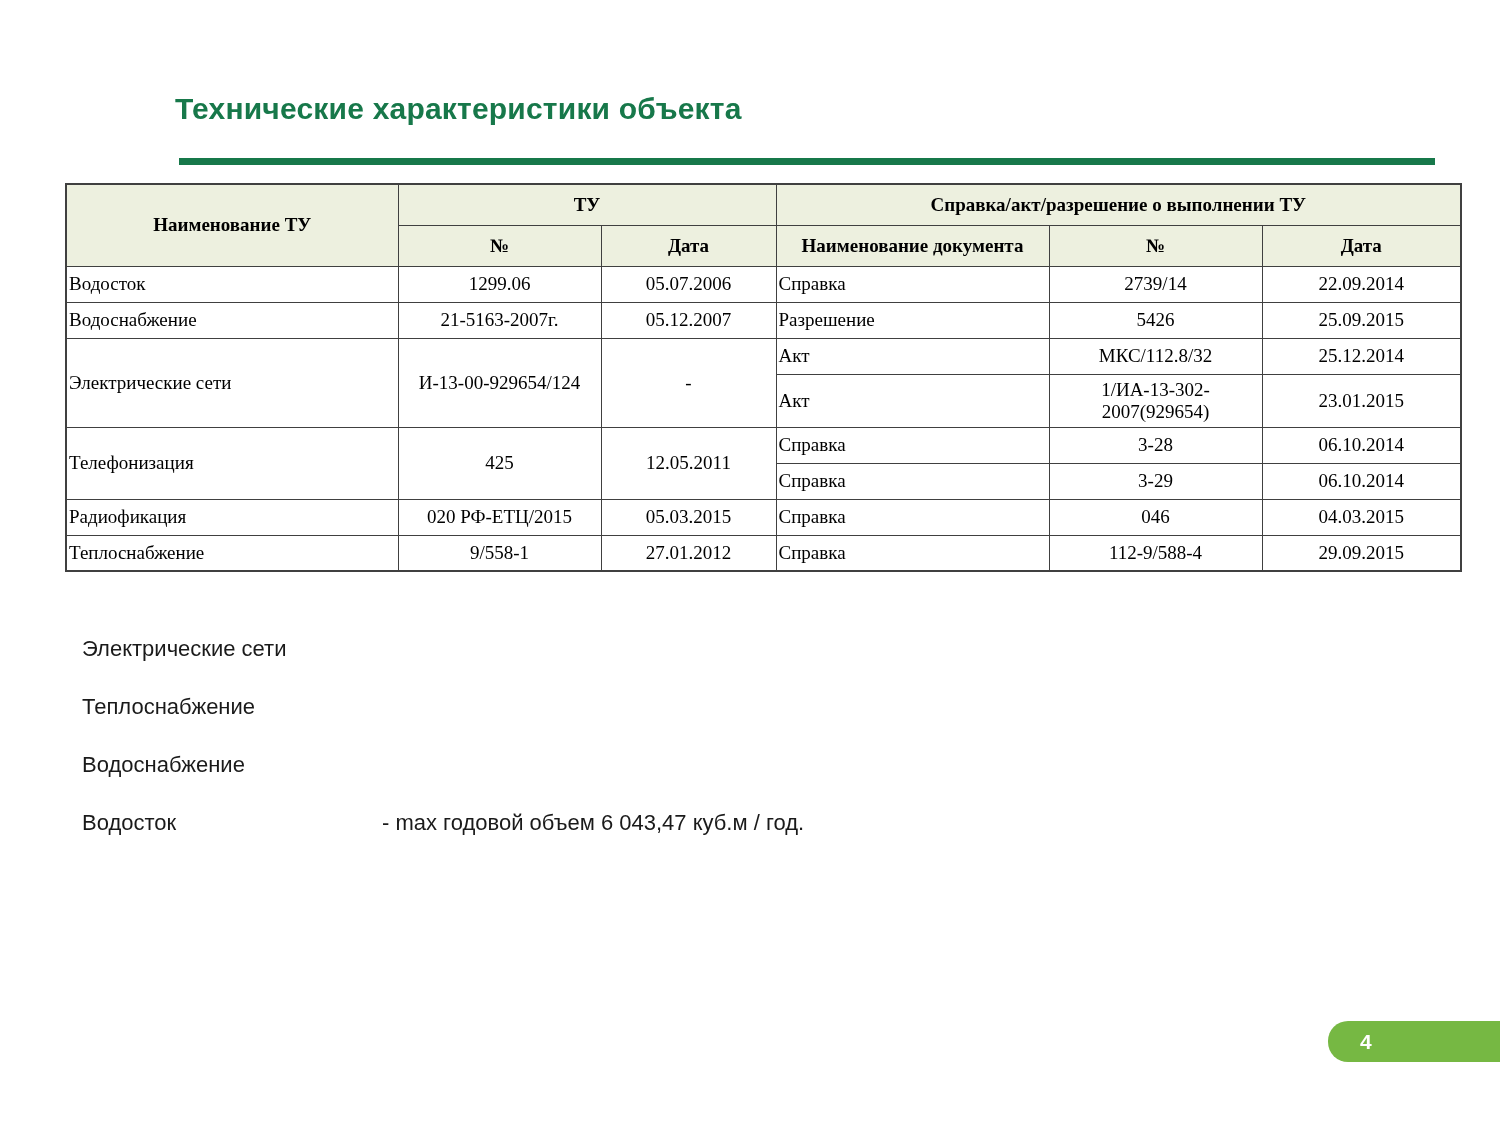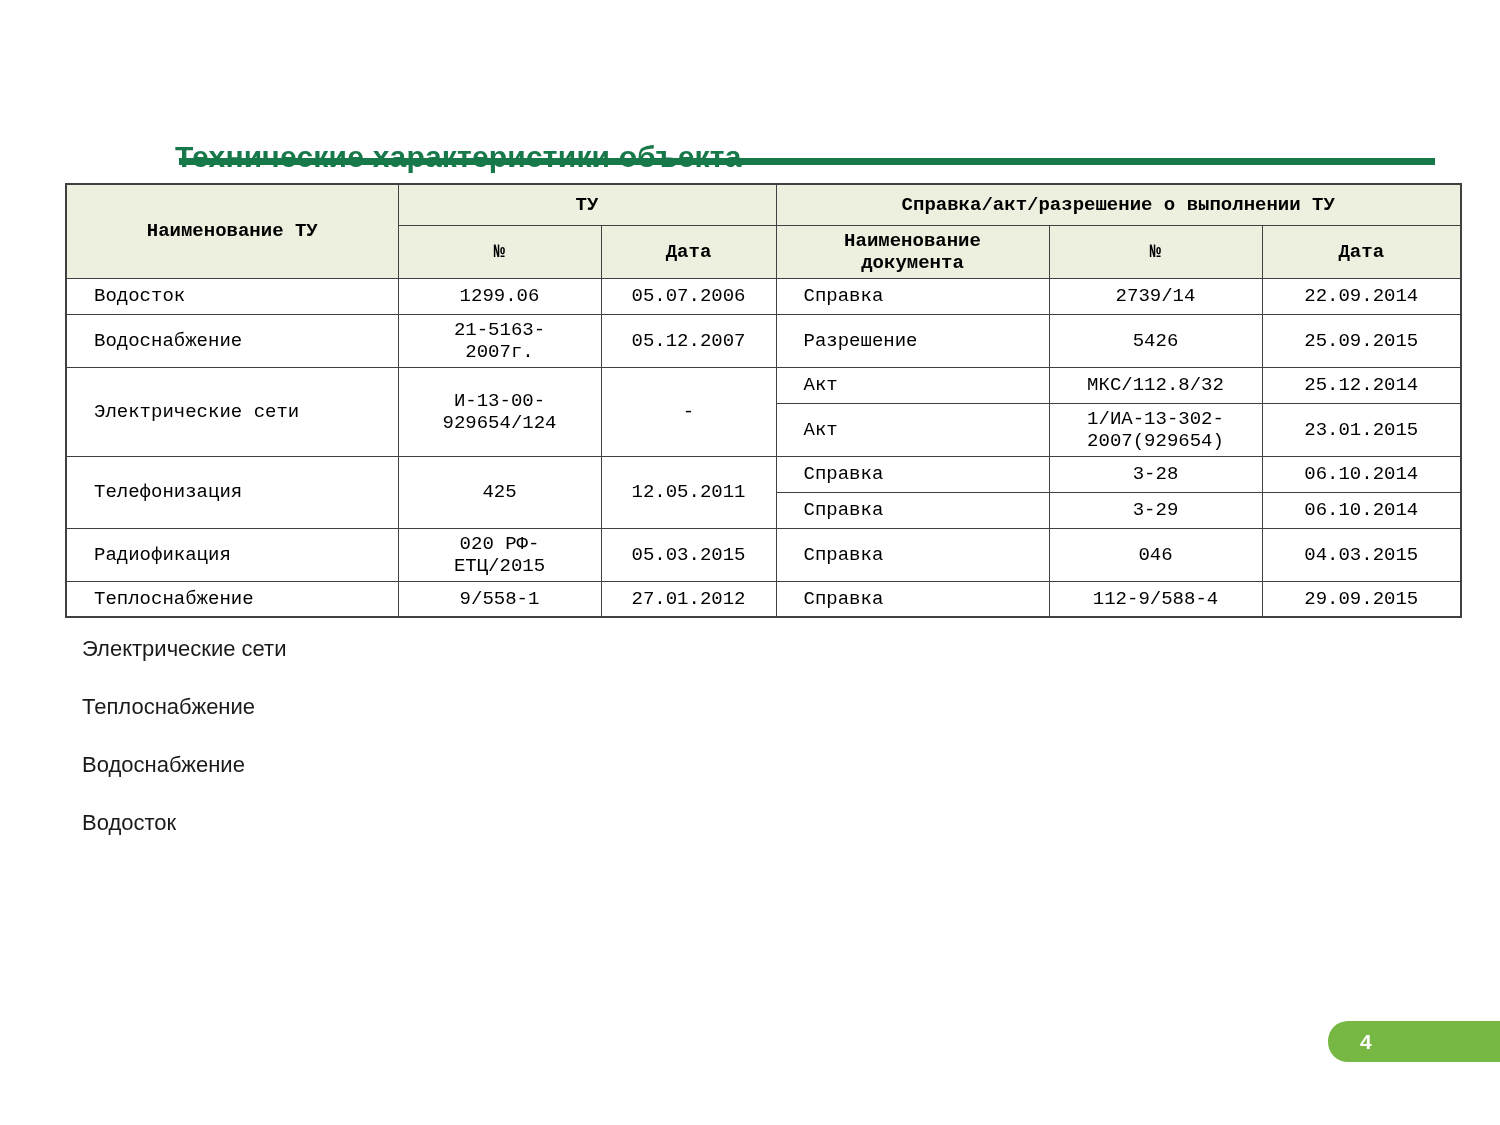--- a/index.html
+++ b/index.html
@@ -14,36 +14,34 @@
   html,body{margin:0;padding:0;}
   body{
     width:1500px;height:1125px;position:relative;background:#ffffff;
     font-family:"Liberation Sans",sans-serif;color:var(--text-black);
     overflow:hidden;
   }
   .slide-title{
     position:absolute;left:175px;top:92px;
     font-size:30px;font-weight:bold;color:var(--title-green);
     letter-spacing:.2px;
-    margin-top:48px;
   }
   .accent-line{
     position:absolute;left:179px;top:158px;width:1256px;height:7px;
     background:var(--accent-line);
   }
   table.tu-table{
     position:absolute;left:65px;top:183px;width:1395px;
     border-collapse:collapse;table-layout:fixed;
     font-family:"Liberation Serif",serif;font-size:19px;color:#000;
   }
   table.tu-table th,table.tu-table td{
     border:1px solid var(--border-col);
-    padding:4px 27px;vertical-align:middle;text-align:center;
+    padding:4px 2px;vertical-align:middle;text-align:center;
     overflow-wrap:break-word;
-    font-family:Liberation Mono, monospace;
   }
   table.tu-table{border:2px solid var(--border-col);}
   table.tu-table th{
     background:var(--header-bg);font-weight:bold;height:41px;
   }
   table.tu-table td{height:36px;}
   table.tu-table td.left, table.tu-table th.left{text-align:left;}
   .notes{
     position:absolute;left:82px;top:636px;width:1340px;
     font-size:22px;color:var(--text-black);
@@ -155,16 +153,17 @@
     <div class="note-label">Электрические сети</div>
   </div>
   <div class="note-row">
     <div class="note-label">Теплоснабжение</div>
   </div>
   <div class="note-row">
     <div class="note-label">Водоснабжение</div>
   </div>
   <div class="note-row">
     <div class="note-label">Водосток</div>
+    <div class="note-value">- max годовой объем 6 043,47 куб.м / год.</div>
   </div>
 </div>
 
 <div class="page-badge">4</div>
 
 </body></html>

